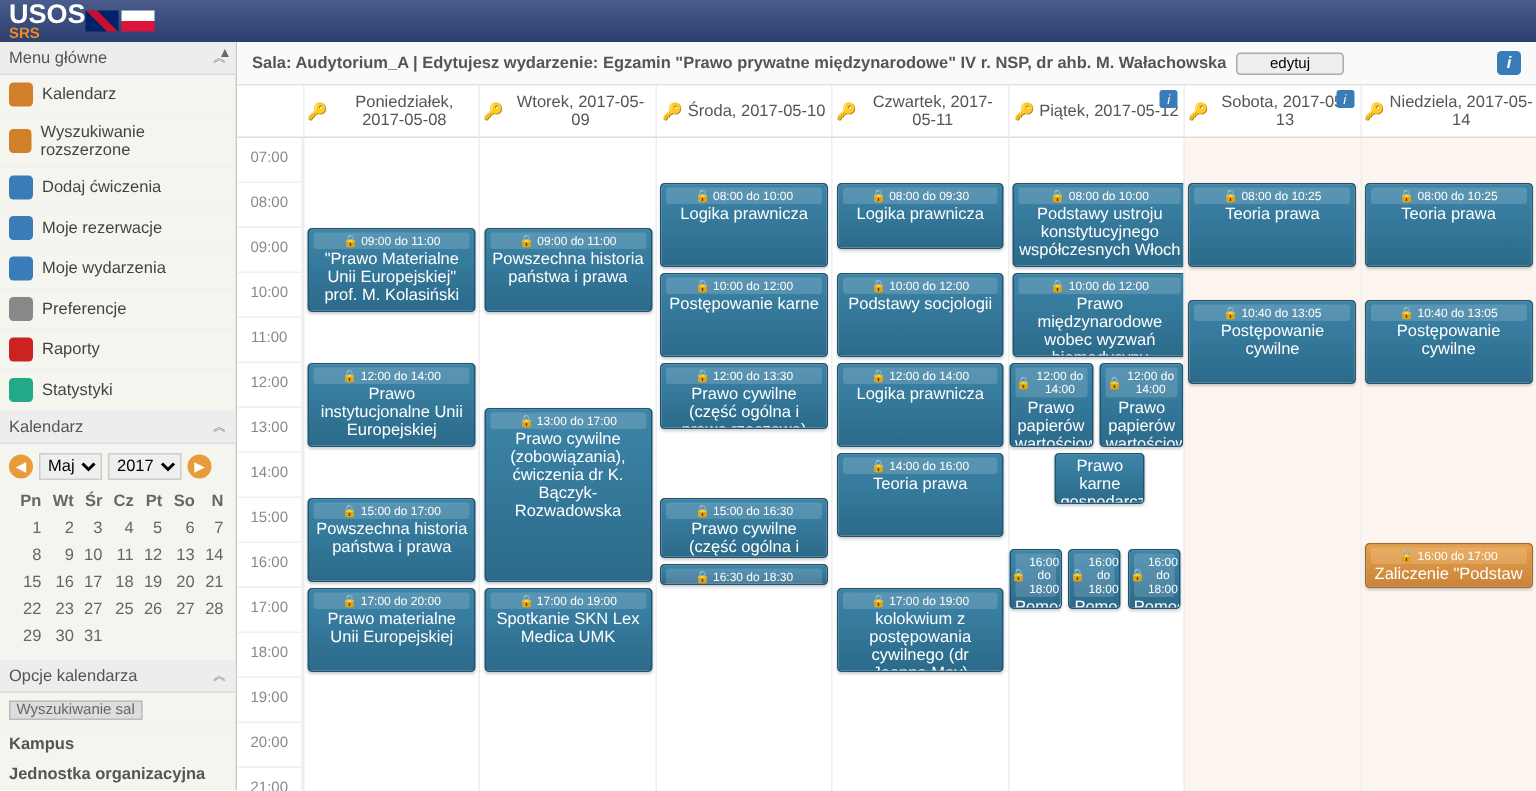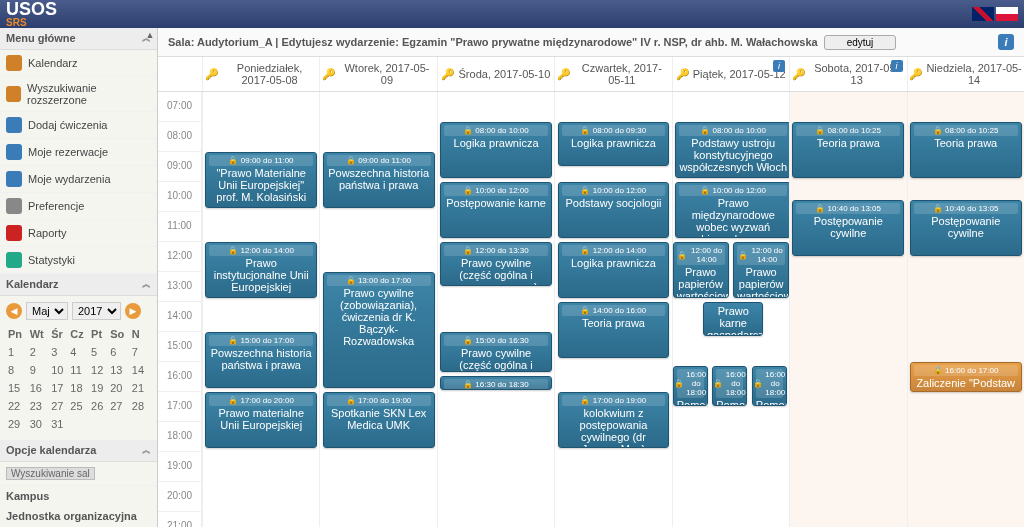--- a/index.html
+++ b/index.html
@@ -1,36 +1,36 @@
 <!DOCTYPE html>
 <html><head>
 <meta charset="utf-8">
 <style>
 *{margin:0;padding:0;box-sizing:border-box;font-family:Arial,sans-serif;font-size:11px}
 body{background:#fff;width:1024px;height:527px;overflow:hidden}
-.topbar{height:28px;background:linear-gradient(#4a5c8c,#2c3e6e);display:flex;align-items:center;padding:0 6px;justify-content:space-between}
+.topbar{height:28px;background:linear-gradient(#4a5c8c,#2c3e6e);display:flex;align-items:center;padding:0 6px;}
 .logo{color:#fff;font-size:18px;font-weight:bold;line-height:0.9}
 .logo span{color:#e88a2a;font-size:10px;display:block}
 .flags{display:flex;gap:2px}
 .flag{width:22px;height:14px;display:inline-block}
 .flag-uk{background:linear-gradient(45deg,#012169 40%,#c8102e 40%,#c8102e 60%,#012169 60%)}
 .flag-pl{background:linear-gradient(#fff 50%,#dc143c 50%)}
 .main{display:flex;height:499px}
 .sidebar{width:158px;background:#f5f5f0;border-right:1px solid #ccc;overflow-y:auto;position:relative}
 .side-scroll{position:absolute;right:0;top:0;bottom:0;width:14px;display:flex;flex-direction:column;align-items:center;padding-top:2px}
 .side-arrow{font-size:9px;color:#666;cursor:pointer}
-.menu-section{padding:4px 6px;background:#ededed;font-weight:bold;color:#555;border-bottom:1px solid #ddd;display:flex;justify-content:space-between;align-items:flex-start}
+.menu-section{padding:4px 6px;background:#ededed;font-weight:normal;color:#555;border-bottom:1px solid #ddd;display:flex;justify-content:space-between;align-items:center}
 .menu-item{padding:5px 6px;display:flex;align-items:center;gap:6px;color:#444;cursor:pointer;border-bottom:1px solid #f0f0f0}
 .micon{width:16px;height:16px;display:inline-block;border-radius:3px}
 .cal-widget{padding:6px}
 .cal-nav{display:flex;align-items:center;gap:4px;margin-bottom:4px}
 .cal-arrow{width:16px;height:16px;background:#e99a3a;border-radius:50%;color:#fff;display:flex;align-items:center;justify-content:center;font-size:9px;cursor:pointer}
 .cal-nav select{font-size:11px;border:1px solid #ccc;padding:1px}
 .cal-table{width:100%;font-size:10px;color:#666}
-.cal-table th,.cal-table td{text-align:left;padding:2px 0}
+.cal-table th,.cal-table td{text-align:right;padding:2px 0}
 .cal-table td{cursor:pointer}
 .content{flex:1;display:flex;flex-direction:column;overflow:hidden}
 .subheader{padding:6px 10px;background:#fafafa;border-bottom:1px solid #ddd;display:flex;align-items:center;gap:6px;font-weight:bold;color:#555}
 .edit-btn{background:#eee;border:1px solid #aaa;border-radius:3px;padding:1px 22px;font-size:10px;cursor:pointer}
 .info-icon{margin-left:auto;width:16px;height:16px;background:#3a7cb8;color:#fff;border-radius:3px;display:flex;align-items:center;justify-content:center;font-style:italic;font-weight:bold}
 .dayheader{display:flex;border-bottom:1px solid #ddd;background:#fff}
 .timecolh{width:44px}
 .dayh{flex:1;text-align:center;padding:5px 2px;font-size:10px;color:#555;display:flex;align-items:center;justify-content:center;gap:3px;border-left:1px solid #eee;position:relative}
 .key-icon{color:#d9a040;font-size:11px}
 .grid-wrap{flex:1;overflow:auto;position:relative}

